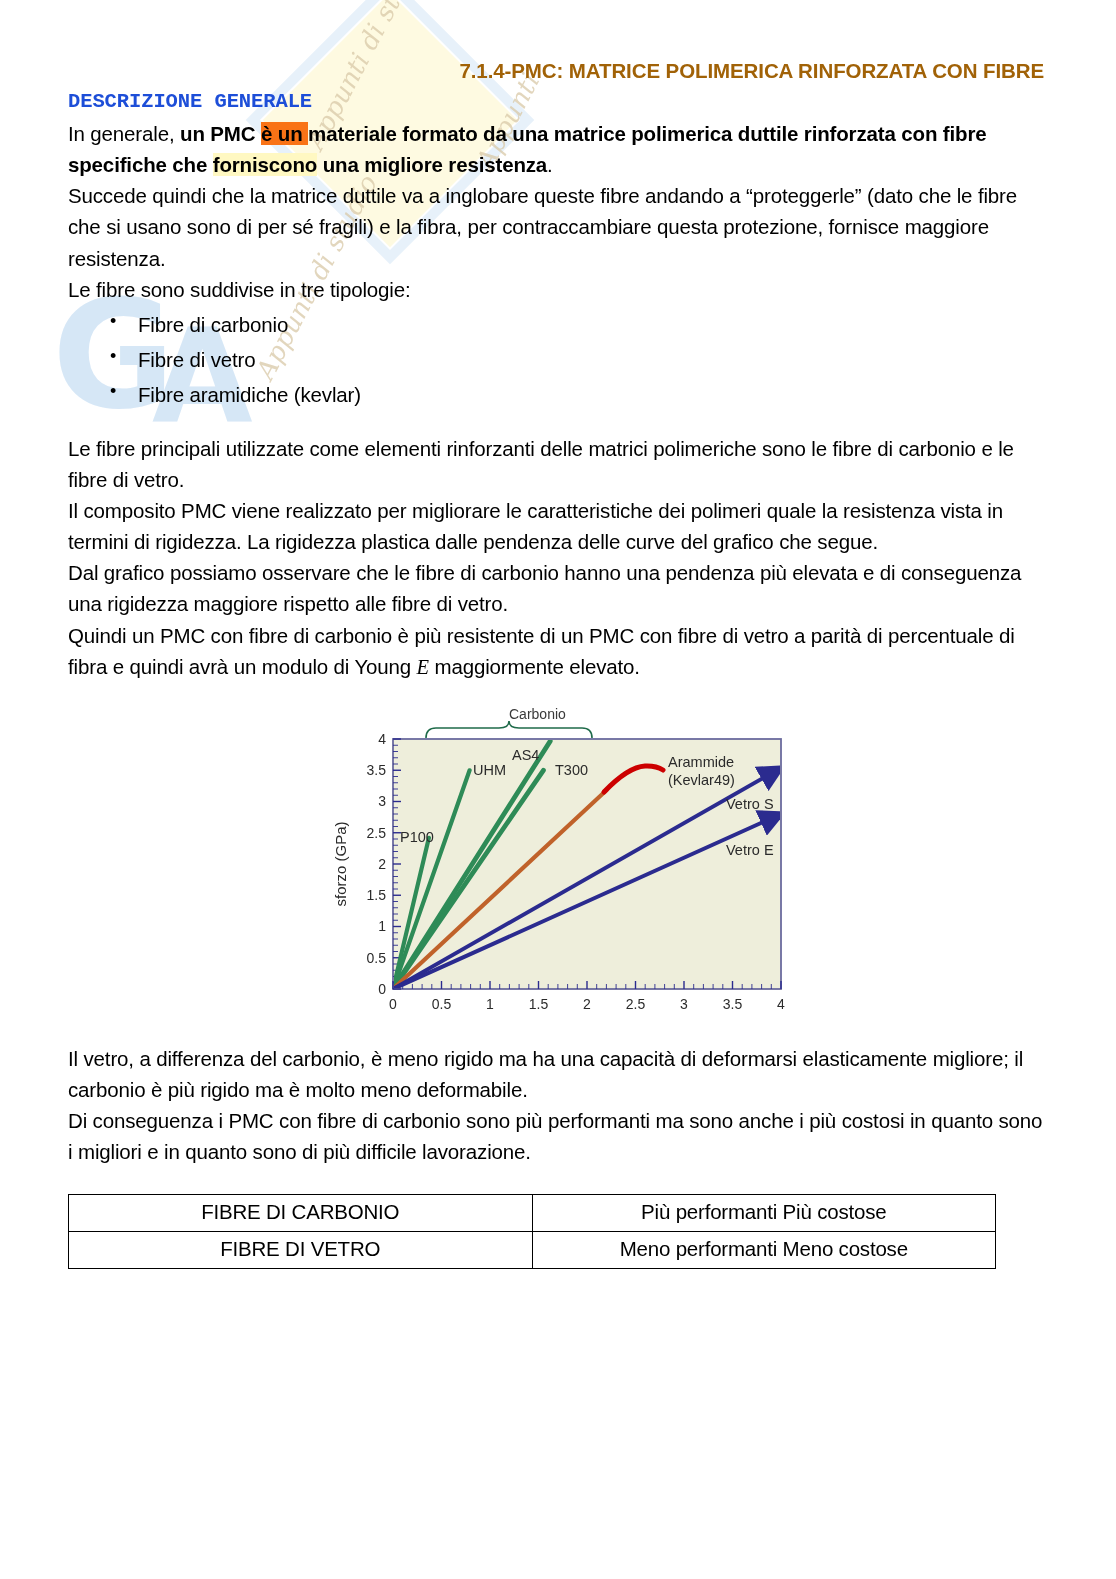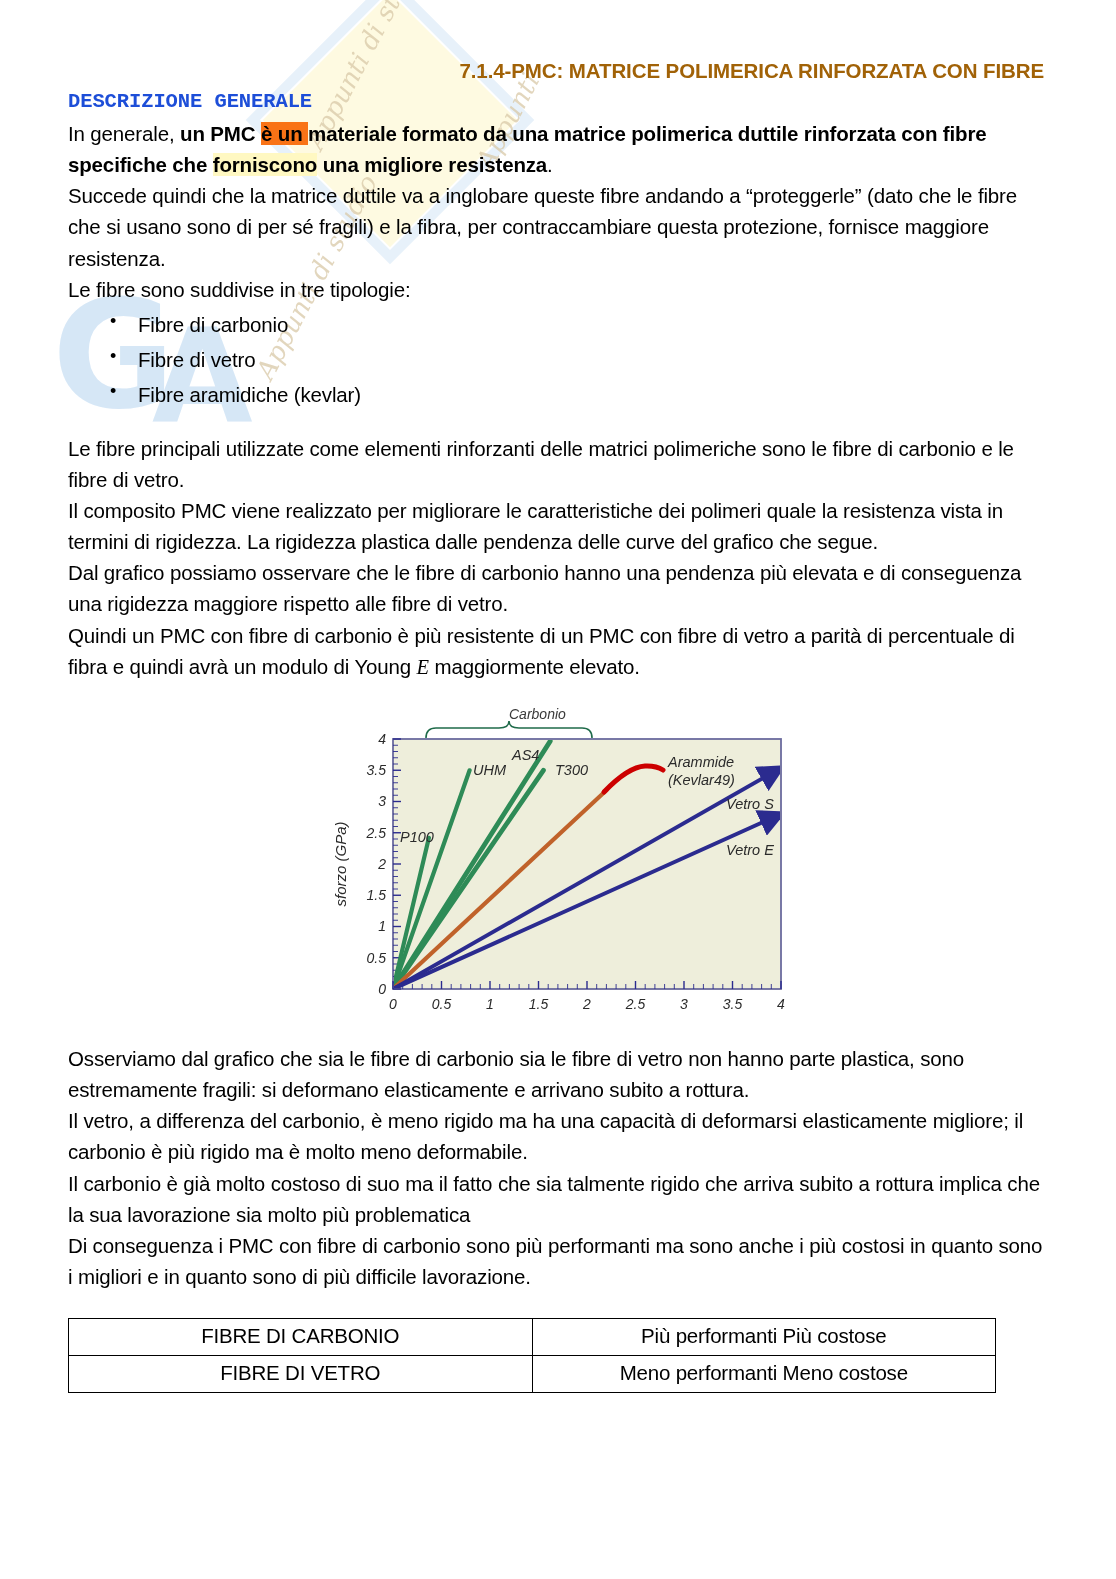--- a/index.html
+++ b/index.html
@@ -120,21 +120,20 @@
     top: -1px;
     font-size: 18px;
   }
   .gap-md { height: 18px; }
 
   
   #chart-wrap {
     margin: 22px auto 0 auto;
     width: 480px;
     position: relative;
-    font-style: italic;
   }
   #chart-svg { display: block; }
 
   
   table.summary-table {
     margin: 26px 0 0 0;
     border-collapse: collapse;
     width: 928px;
     table-layout: fixed;
   }
@@ -343,23 +342,21 @@
           <text x="352" y="80">(Kevlar49)</text>
           <text x="410" y="104">Vetro S</text>
           <text x="410" y="150">Vetro E</text>
         </g>
       </g>
     </svg>
   </div>
 
   <div class="gap-md"></div>
 
-  <p class="body">Osserviamo dal grafico che sia le fibre di carbonio sia le fibre di vetro non hanno parte plastica, sono estremamente fragili: si deformano elasticamente e arrivano subito a rottura.</p>
   <p class="body">Il vetro, a differenza del carbonio, è meno rigido ma ha una capacità di deformarsi elasticamente migliore; il carbonio è più rigido ma è molto meno deformabile.</p>
-  <p class="body">Il carbonio è già molto costoso di suo ma il fatto che sia talmente rigido che arriva subito a rottura implica che la sua lavorazione sia molto più problematica</p>
   <p class="body bold">Di conseguenza i PMC con fibre di carbonio sono più performanti ma sono anche i più costosi in quanto sono i migliori e in quanto sono di più difficile lavorazione.</p>
 
   <table class="summary-table">
     <tbody>
       <tr>
         <td>FIBRE DI CARBONIO</td>
         <td>Più performanti Più costose</td>
       </tr>
       <tr>
         <td>FIBRE DI VETRO</td>

